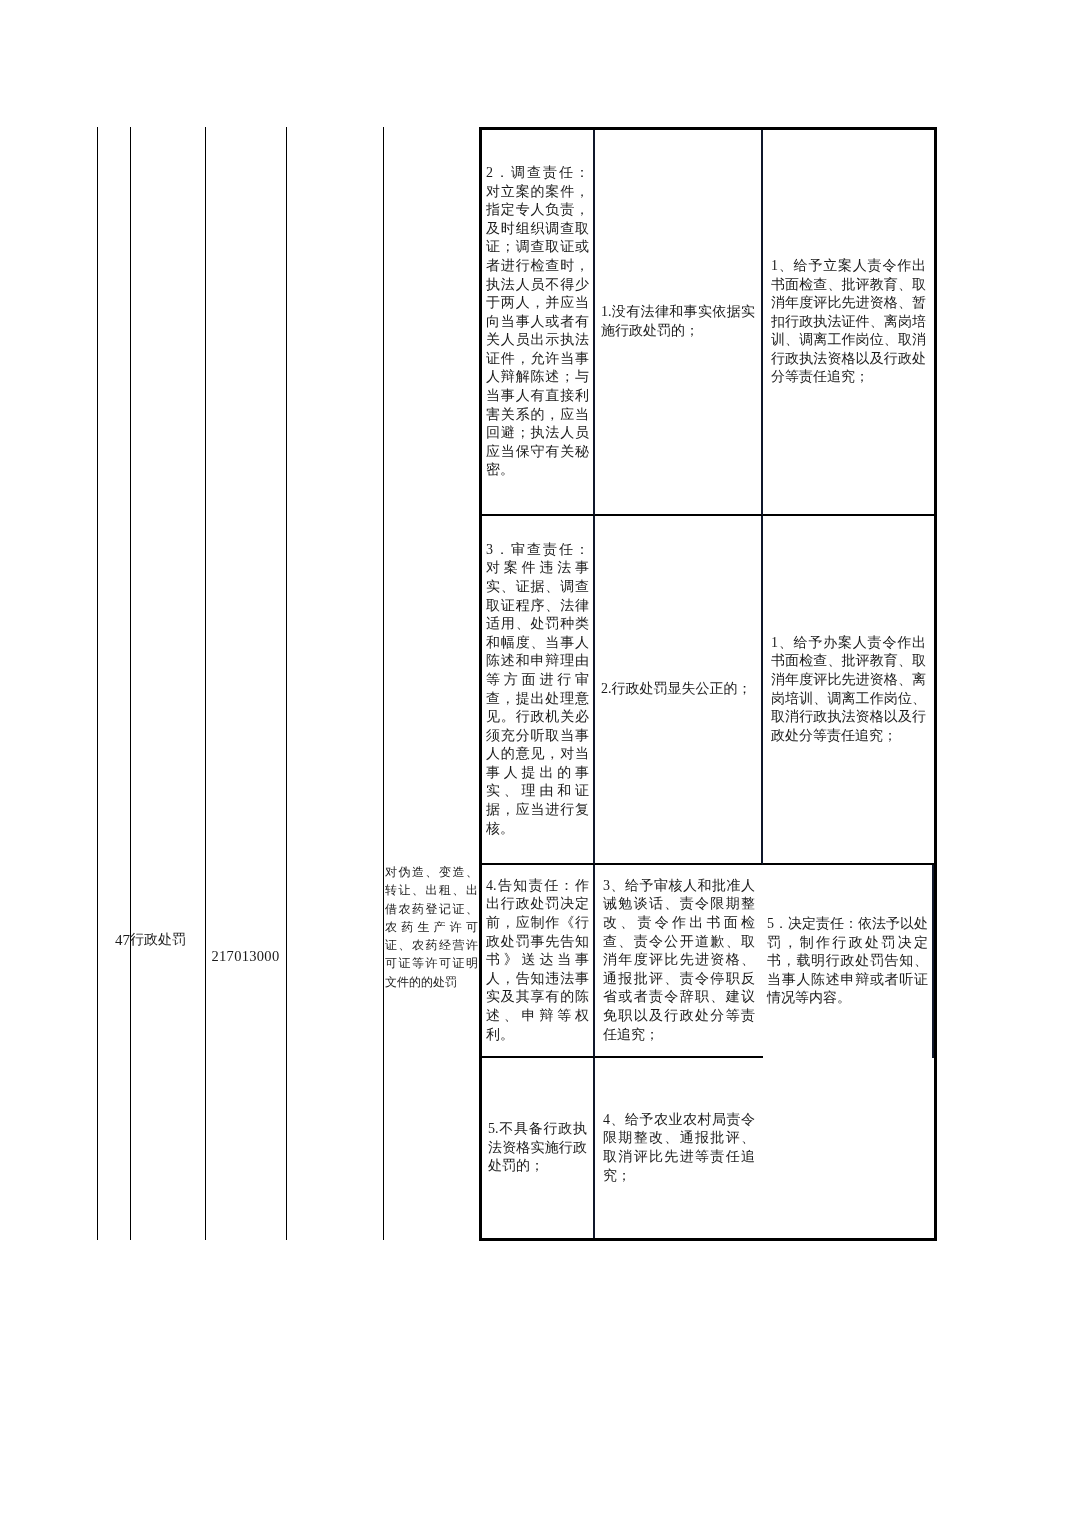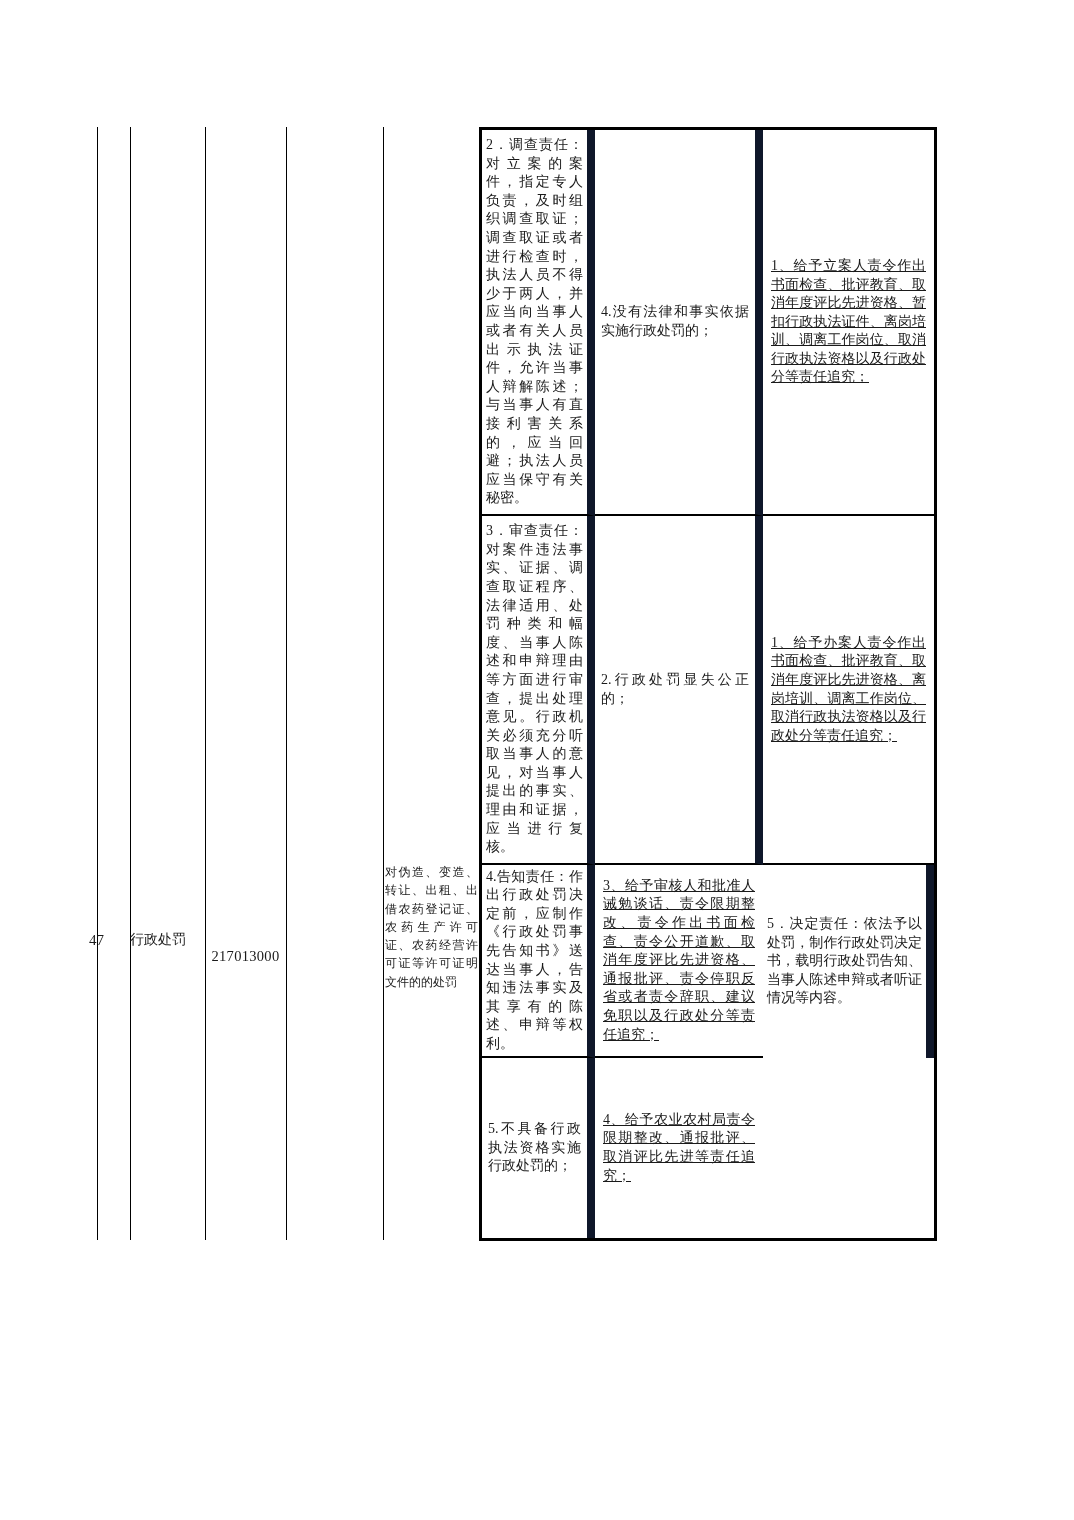--- a/index.html
+++ b/index.html
@@ -17,22 +17,22 @@
     position:absolute;top:127px;height:1113px;width:1px;
     background:#000;
   }
   .vl-1{left:97px;}
   .vl-2{left:130px;}
   .vl-3{left:205px;}
   .vl-4{left:286px;}
   .vl-5{left:383px;}
 
   .serial{
-    position:absolute;left:89px;top:931px;width:33px;
-    text-align:left;font-size:15px;line-height:18px;
+    position:absolute;left:97px;top:931px;width:33px;
+    text-align:right;font-size:15px;line-height:18px;
   }
   .category{
     position:absolute;left:130px;top:931px;width:75px;
     font-size:14px;line-height:18px;
   }
   .code{
     position:absolute;left:205px;top:930px;width:81px;
     text-align:center;font-size:14.5px;line-height:18px;letter-spacing:0.3px;margin-top:17px;
   }
   .item{
@@ -45,36 +45,36 @@
   .detail-table{
     position:absolute;left:479px;top:127px;width:458px;height:1114px;
     display:grid;
     grid-template-columns:113px 168px 1fr;
     grid-template-rows:386px 349px 193px 1fr;
     border:3px solid #000;
     box-sizing:border-box;
     background:#fff;
   }
   .cell{
-    border-right:8px solid #0f172a;
+    border-right:2px solid #0f172a;
     border-bottom:2px solid #000;
     display:flex;align-items:center;
     overflow:hidden;
     box-sizing:border-box;
   }
   .cell.last-col{border-right:none;}
   .cell.last-row{border-bottom:none;}
   .cell > div{
     width:100%;
     text-align:justify;text-justify:inter-character;
     font-size:14px;line-height:18.6px;
   }
   .duty-cell{padding:2px 4px;}
   .misconduct-cell{padding:2px 6px;}
-  .accountability-cell{padding:12px 8px;text-decoration:underline;}
+  .accountability-cell{padding:12px 8px;}
 </style>
 </head>
 <body>
 
 <div class="page">
 
   <div class="vline vl-1"></div>
   <div class="vline vl-2"></div>
   <div class="vline vl-3"></div>
   <div class="vline vl-4"></div>
@@ -84,21 +84,21 @@
   <div class="category">行政处罚</div>
   <div class="code">217013000</div>
   <div class="item">对伪造、变造、转让、出租、出借农药登记证、农药生产许可证、农药经营许可证等许可证明文件的的处罚</div>
 
   <div class="detail-table">
 
     <div class="cell duty-cell">
       <div>2．调查责任：对立案的案件，指定专人负责，及时组织调查取证；调查取证或者进行检查时，执法人员不得少于两人，并应当向当事人或者有关人员出示执法证件，允许当事人辩解陈述；与当事人有直接利害关系的，应当回避；执法人员应当保守有关秘密。</div>
     </div>
     <div class="cell misconduct-cell">
-      <div>4.没有法律和事实依据实施行政处罚的；</div>
+      <div>1.没有法律和事实依据实施行政处罚的；</div>
     </div>
     <div class="cell accountability-cell last-col">
       <div>1、给予立案人责令作出书面检查、批评教育、取消年度评比先进资格、暂扣行政执法证件、离岗培训、调离工作岗位、取消行政执法资格以及行政处分等责任追究；</div>
     </div>
 
     <div class="cell duty-cell">
       <div>3．审查责任：对案件违法事实、证据、调查取证程序、法律适用、处罚种类和幅度、当事人陈述和申辩理由等方面进行审查，提出处理意见。行政机关必须充分听取当事人的意见，对当事人提出的事实、理由和证据，应当进行复核。</div>
     </div>
     <div class="cell misconduct-cell">
       <div>2.行政处罚显失公正的；</div>

